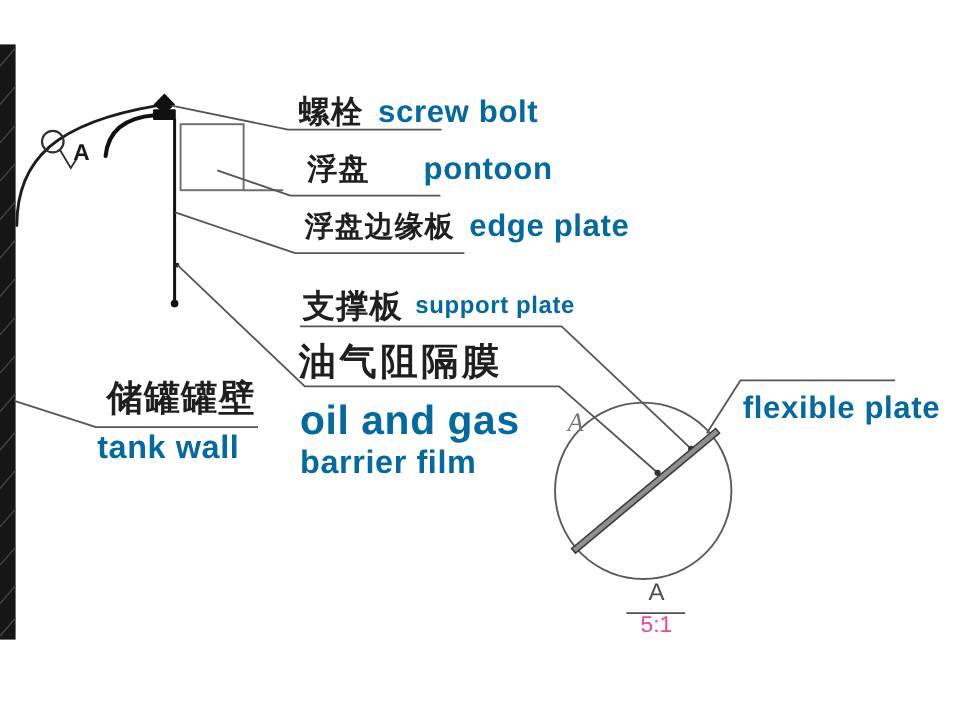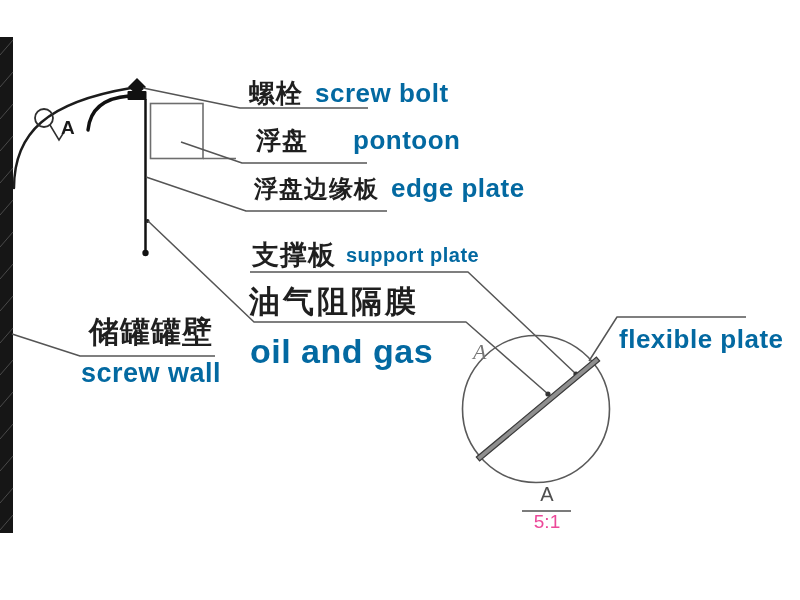--- a/index.html
+++ b/index.html
@@ -122,25 +122,26 @@
 
   <div class="lbl row-support">
     <span class="zh">支撑板</span>
     <span class="en">support plate</span>
   </div>
 
   <div class="lbl row-film">
     <span class="zh">油气阻隔膜</span>
   </div>
   <div class="lbl en row-film-en1">oil and gas</div>
+  <div class="lbl en row-film-en2">barrier film</div>
 
   <div class="lbl row-tank-zh">
     <span class="zh">储罐罐壁</span>
   </div>
-  <div class="lbl en row-tank-en">screw wall</div>
+  <div class="lbl en row-tank-en">tank wall</div>
 
   <div class="lbl en row-flex-en">flexible plate</div>
 
   <div class="lbl marker-a">A</div>
   <div class="lbl circle-a">A</div>
   <div class="lbl detail-a">A</div>
   <div class="lbl detail-scale">5:1</div>
 
 </div>
 

